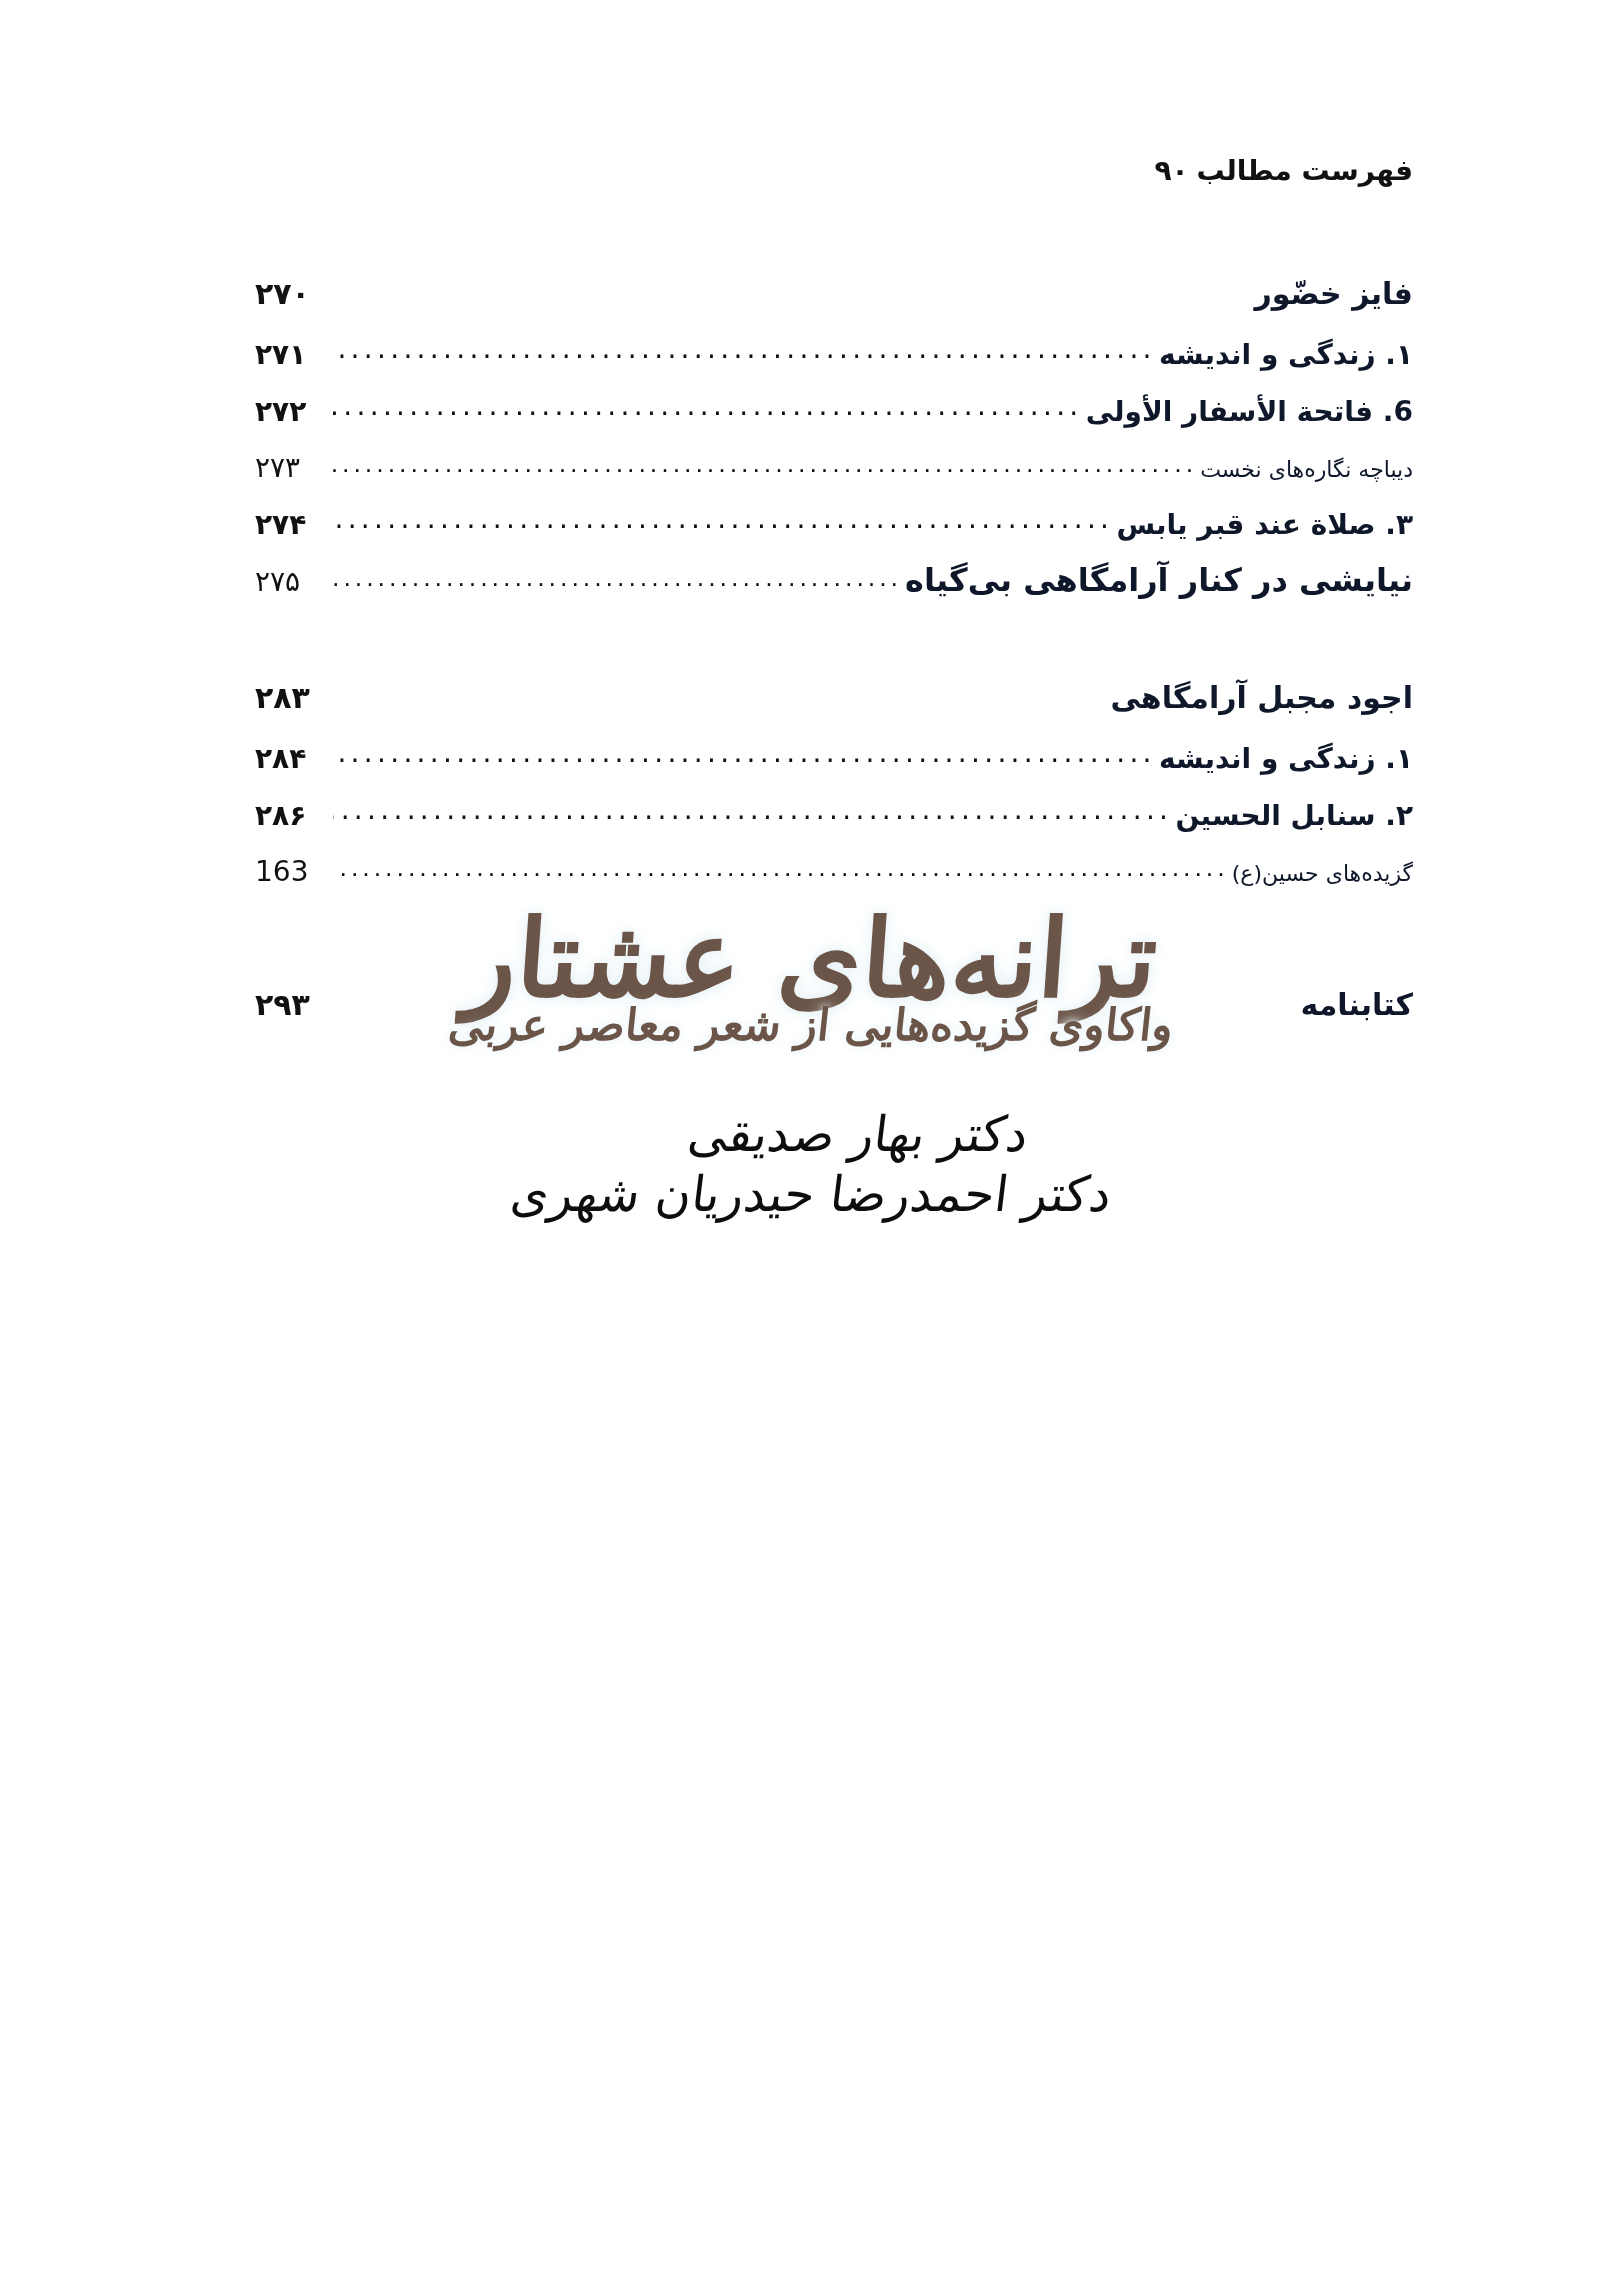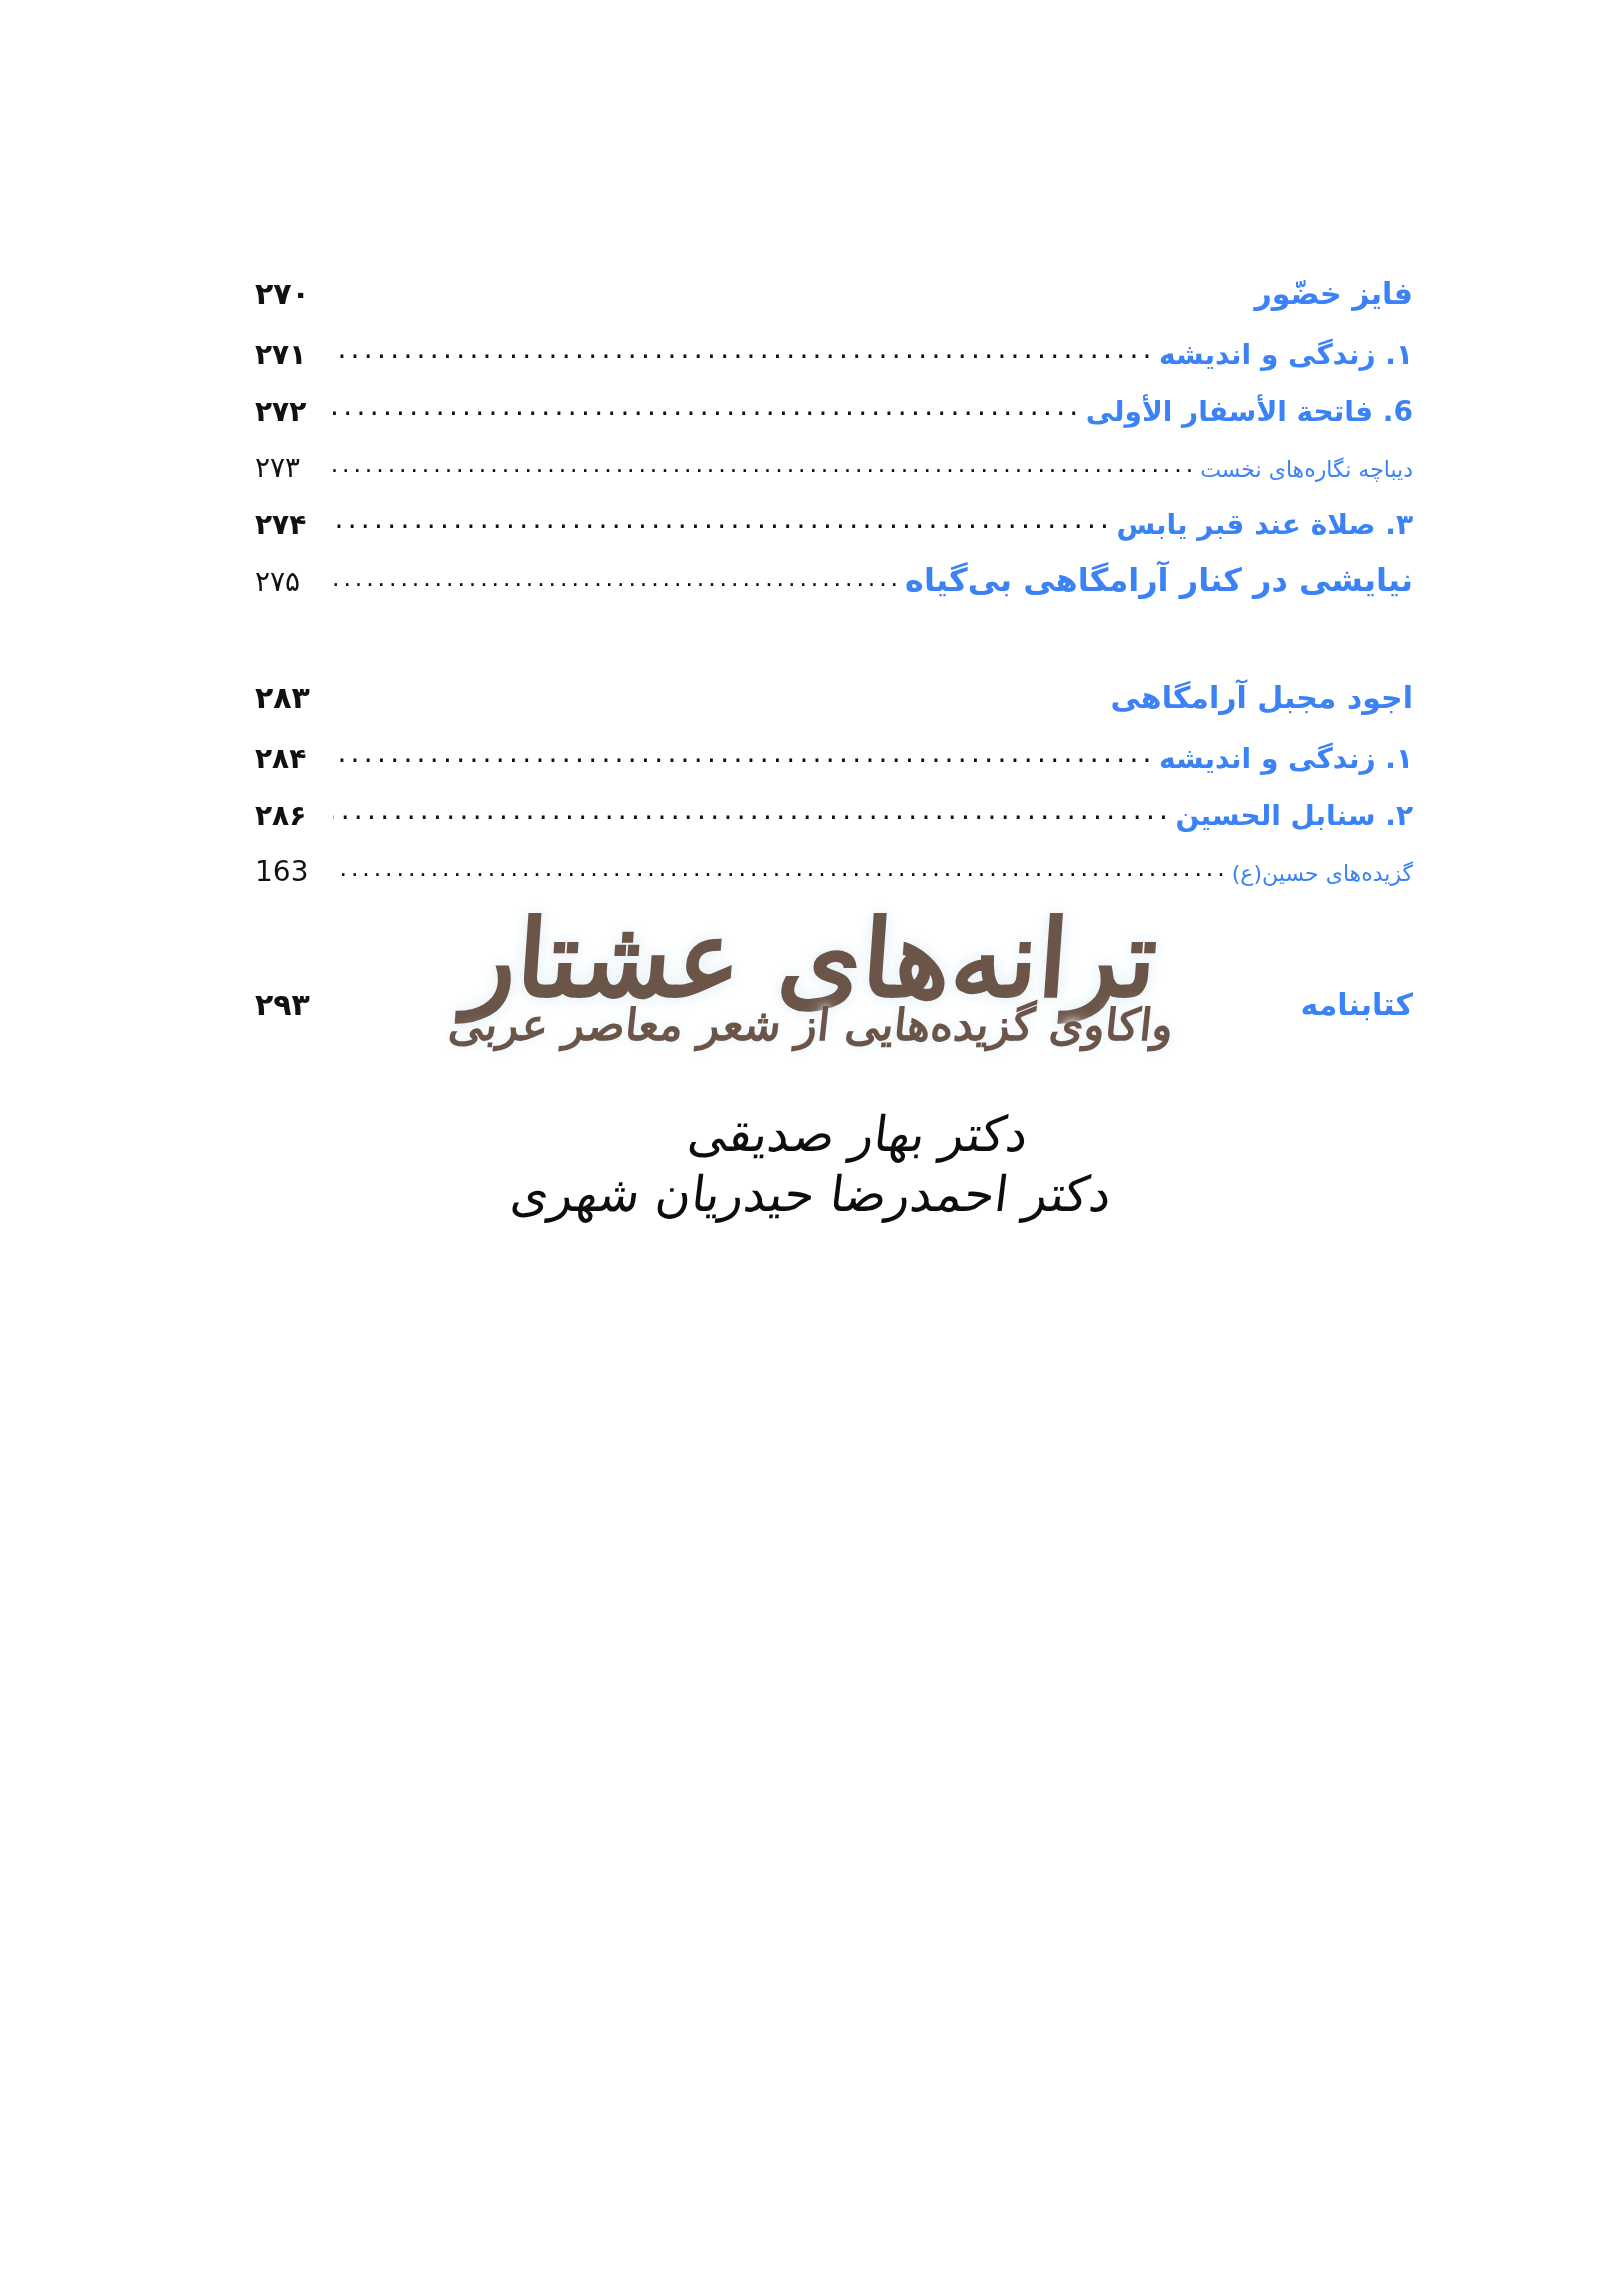--- a/index.html
+++ b/index.html
@@ -51,21 +51,21 @@
   .toc-row {
     display: flex;
     align-items: baseline;
     width: 100%;
     direction: rtl;
     white-space: nowrap;
   }
 
   .row-title {
     flex: 0 0 auto;
-    color: #3b82f6;
+    color: #0f172a;
     font-size: 28px;
     font-weight: bold;
     line-height: 1.0;
   }
 
   .row-leader {
     flex: 1 1 auto;
     overflow: hidden;
     height: 1em;
     position: relative;
@@ -196,20 +196,23 @@
     display: block;
   }
   .ov-author-1 { padding-left: 94px; }
   .ov-author-2 { padding-left: 0px; }
 </style>
 </head>
 <body>
 
 <div class="page">
 
+  <div class="running-header">
+    <span>فهرست مطالب</span><span class="hdr-num">۹۰</span>
+  </div>
 
   <div class="toc">
       <div class="toc-row row-section">
         <span class="row-title">فایز خضّور</span>
         <span class="row-leader"></span>
         <span class="row-page">۲۷۰</span>
       </div>
       <div class="toc-row row-entry">
         <span class="row-title">۱. زندگی و اندیشه</span>
         <span class="row-leader"></span>

